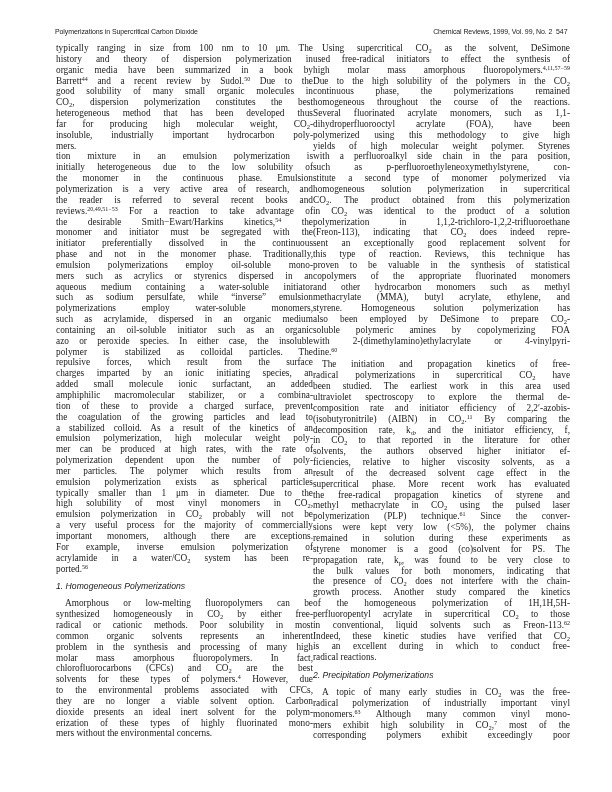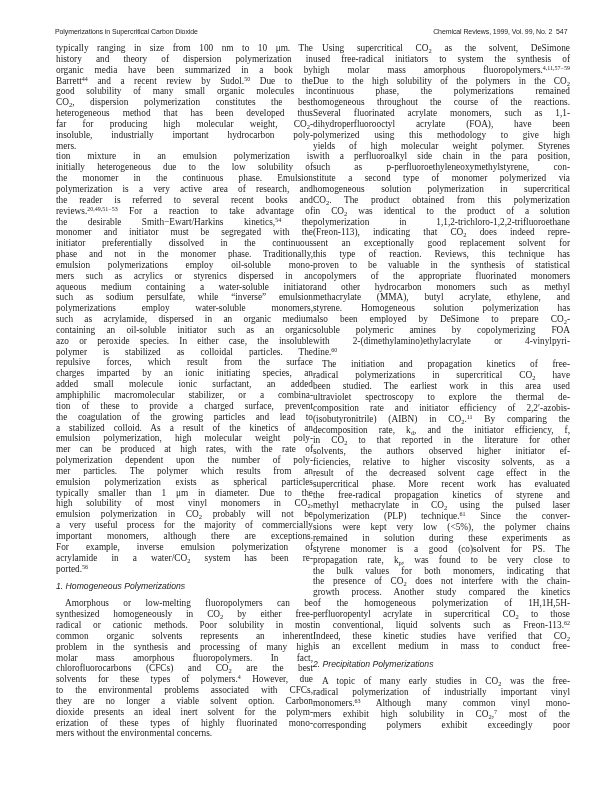--- a/index.html
+++ b/index.html
@@ -106,21 +106,21 @@
       <span class="line">they are no longer a viable solvent option. Carbon</span>
       <span class="line">dioxide presents an ideal inert solvent for the polym-</span>
       <span class="line">erization of these types of highly fluorinated mono-</span>
       <span class="line last">mers without the environmental concerns.</span>
     </div>
 </div>
 
 <div class="col right">
   <div>
       <span class="line indent">Using supercritical CO<sub>2</sub> as the solvent, DeSimone</span>
-      <span class="line">used free-radical initiators to system the synthesis of</span>
+      <span class="line">used free-radical initiators to effect the synthesis of</span>
       <span class="line">high molar mass amorphous fluoropolymers.<sup>4,11,57−59</sup></span>
       <span class="line">Due to the high solubility of the polymers in the CO<sub>2</sub></span>
       <span class="line">continuous phase, the polymerizations remained</span>
       <span class="line">homogeneous throughout the course of the reactions.</span>
       <span class="line">Several fluorinated acrylate monomers, such as 1,1-</span>
       <span class="line">dihydroperfluorooctyl acrylate (FOA), have been</span>
       <span class="line">polymerized using this methodology to give high</span>
       <span class="line">yields of high molecular weight polymer. Styrenes</span>
       <span class="line">with a perfluoroalkyl side chain in the para position,</span>
       <span class="line">such as p-perfluoroethyleneoxymethylstyrene, con-</span>
@@ -163,21 +163,22 @@
       <span class="line">remained in solution during these experiments as</span>
       <span class="line">styrene monomer is a good (co)solvent for PS. The</span>
       <span class="line">propagation rate, k<sub>p</sub>, was found to be very close to</span>
       <span class="line">the bulk values for both monomers, indicating that</span>
       <span class="line">the presence of CO<sub>2</sub> does not interfere with the chain-</span>
       <span class="line">growth process. Another study compared the kinetics</span>
       <span class="line">of the homogeneous polymerization of 1H,1H,5H-</span>
       <span class="line">perfluoropentyl acrylate in supercritical CO<sub>2</sub> to those</span>
       <span class="line">in conventional, liquid solvents such as Freon-113.<sup>62</sup></span>
       <span class="line">Indeed, these kinetic studies have verified that CO<sub>2</sub></span>
-      <span class="line">is an excellent medium in mass to conduct free-</span>
+      <span class="line">is an excellent during in which to conduct free-</span>
+      <span class="line last">radical reactions.</span>
     </div>
   <div class="heading">2. Precipitation Polymerizations</div>
   <div>
       <span class="line indent">A topic of many early studies in CO<sub>2</sub> was the free-</span>
       <span class="line">radical polymerization of industrially important vinyl</span>
       <span class="line">monomers.<sup>63</sup> Although many common vinyl mono-</span>
       <span class="line">mers exhibit high solubility in CO<sub>2</sub>,<sup>7</sup> most of the</span>
       <span class="line">corresponding polymers exhibit exceedingly poor</span>
     </div>
 </div>

